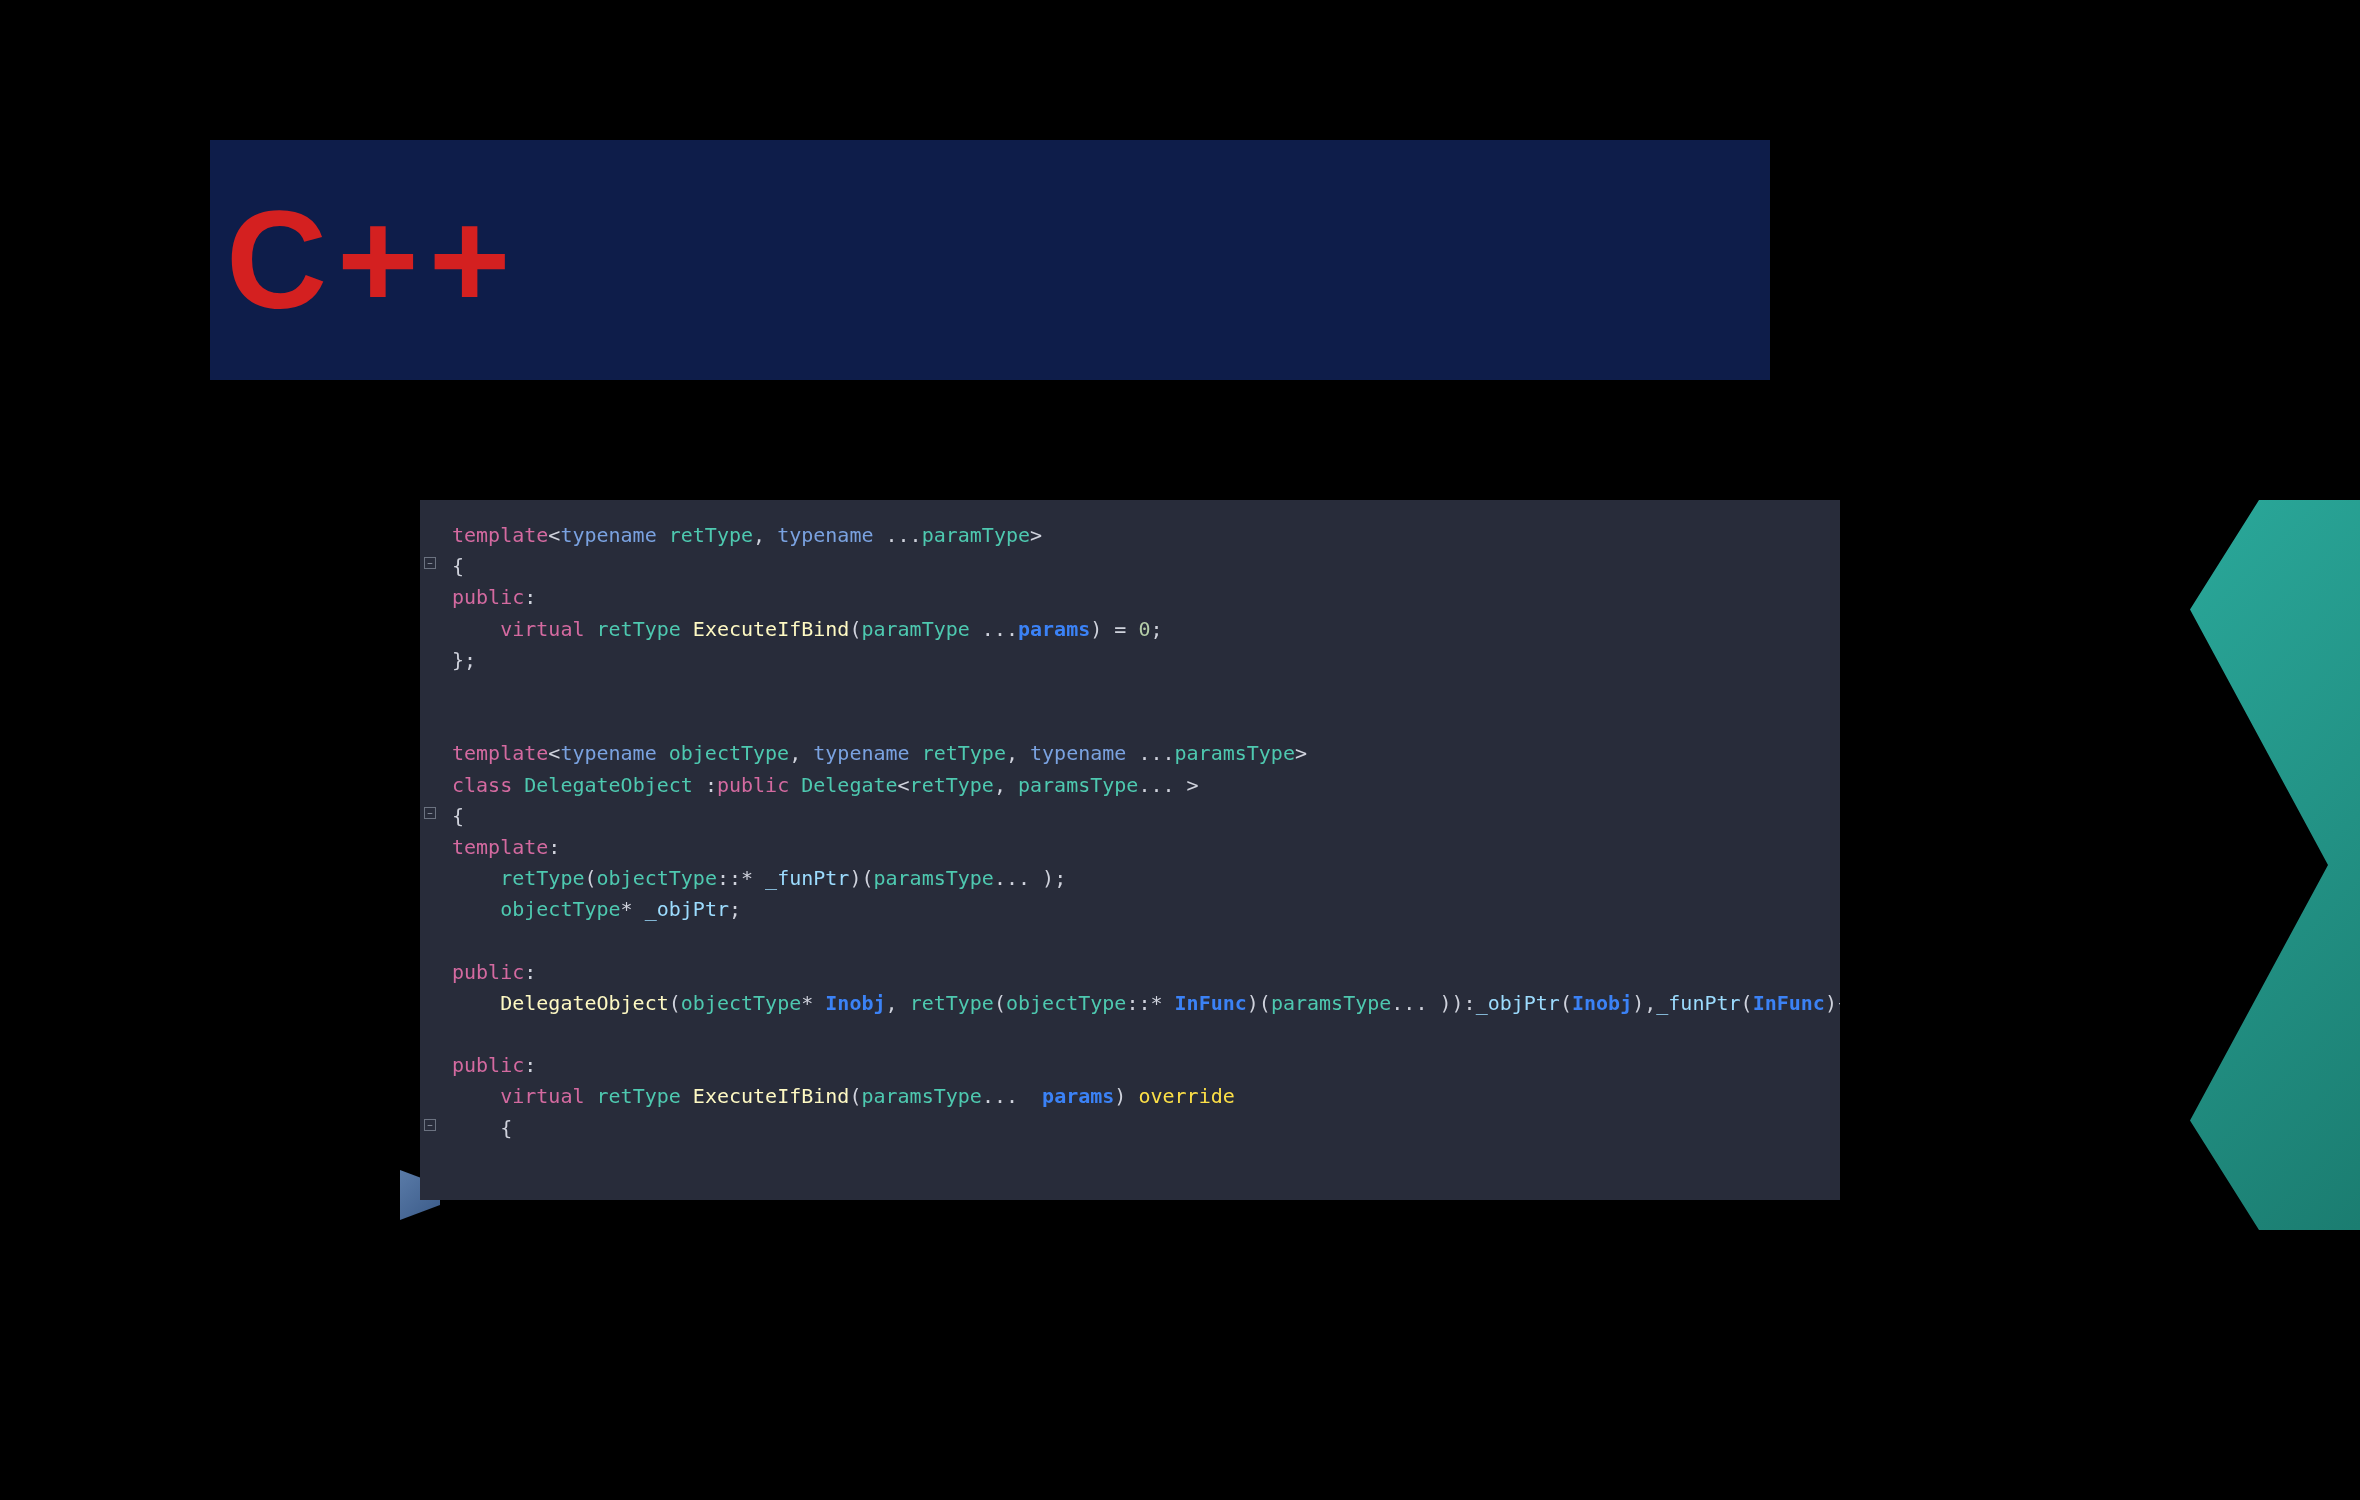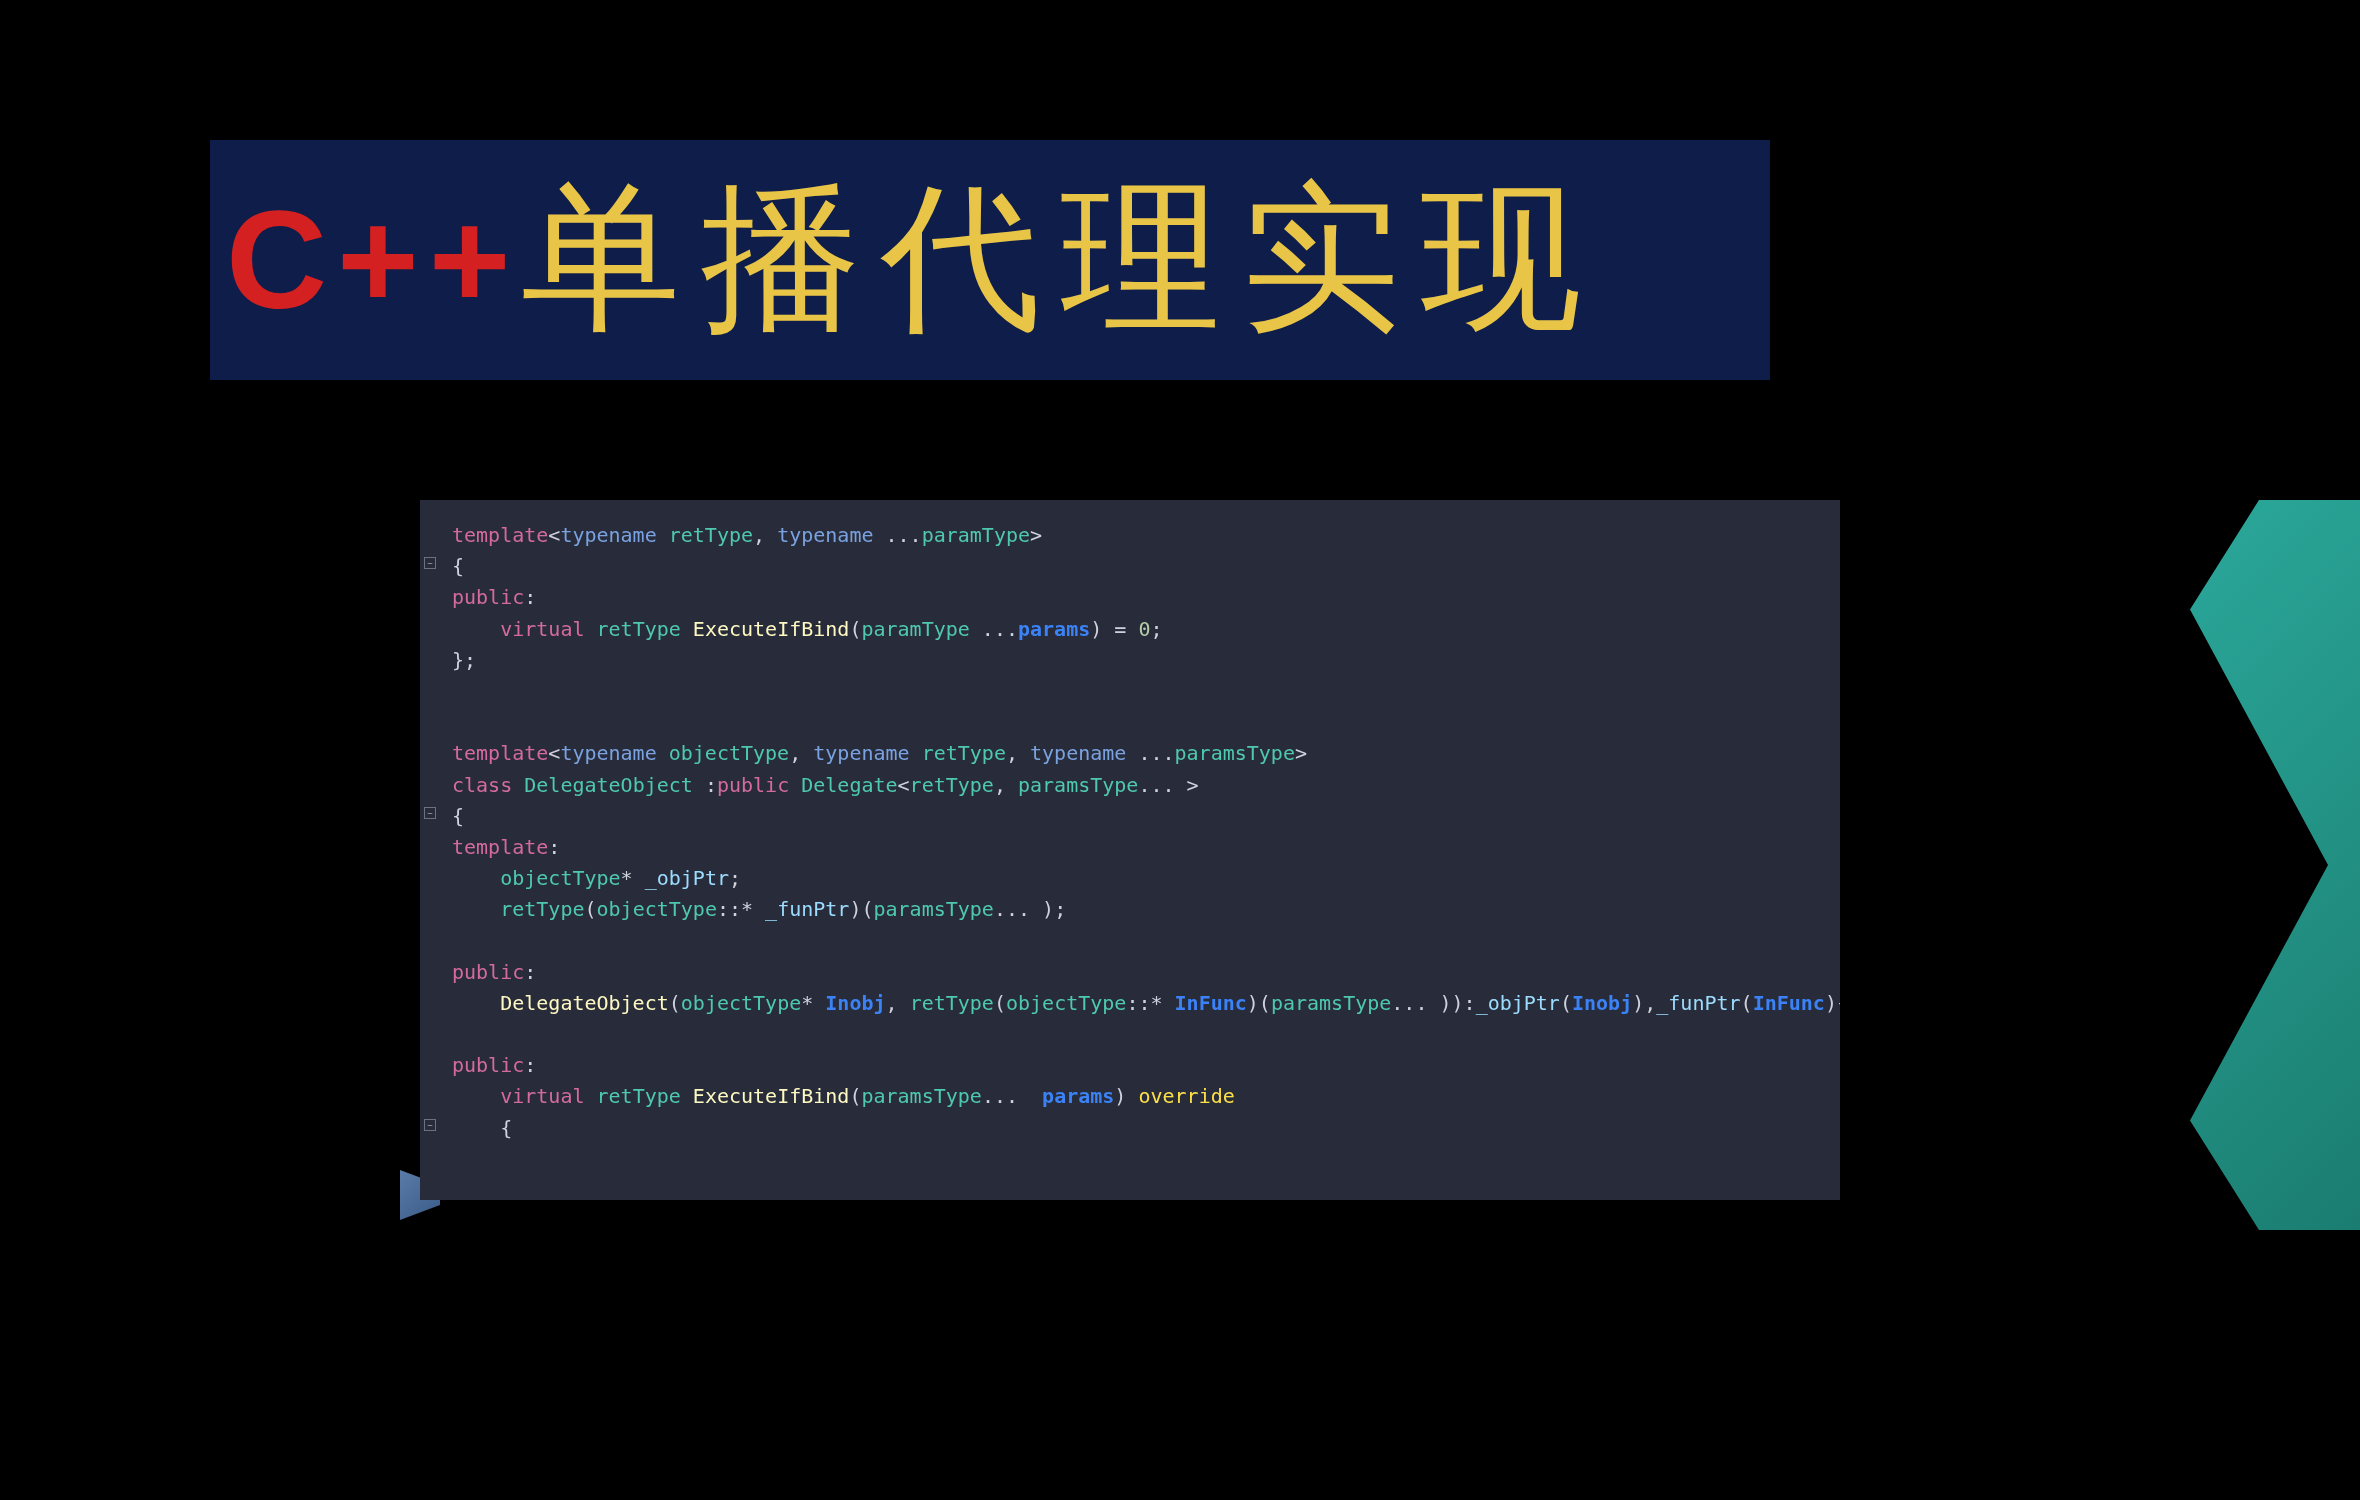--- a/index.html
+++ b/index.html
@@ -113,39 +113,38 @@
     }
   </style>
 </head>
 <body>
 
 <div class="bg-shape-right"></div>
 <div class="bg-shape-left"></div>
 
 <div class="title-banner">
   <span class="title-cpp">C++</span>
-  <span class="title-chinese">单播代理实现</span>
 </div>
 
 <div class="code-container">
   <div class="gutter"></div>
   <div id="code-body">
       <div class="code-line"><span class="kw-magenta">template</span><span class="punct">&lt;</span><span class="kw-blue">typename</span><span class="punct"> </span><span class="type-teal">retType</span><span class="punct">, </span><span class="kw-blue">typename</span><span class="punct"> ...</span><span class="type-teal">paramType</span><span class="punct">&gt;</span></div>
       <div class="code-line"><span class="punct">{</span></div>
       <div class="code-line"><span class="kw-magenta">public</span><span class="punct">:</span></div>
       <div class="code-line"><span class="indent-guide">    </span><span class="kw-magenta">virtual</span><span class="punct"> </span><span class="type-teal">retType</span><span class="punct"> </span><span class="func-yellow">ExecuteIfBind</span><span class="punct">(</span><span class="type-teal">paramType</span><span class="punct"> ...</span><span class="param">params</span><span class="punct">) = </span><span class="num">0</span><span class="punct">;</span></div>
       <div class="code-line"><span class="punct">};</span></div>
       <div class="code-line">&nbsp;</div>
       <div class="code-line">&nbsp;</div>
       <div class="code-line"><span class="kw-magenta">template</span><span class="punct">&lt;</span><span class="kw-blue">typename</span><span class="punct"> </span><span class="type-teal">objectType</span><span class="punct">, </span><span class="kw-blue">typename</span><span class="punct"> </span><span class="type-teal">retType</span><span class="punct">, </span><span class="kw-blue">typename</span><span class="punct"> ...</span><span class="type-teal">paramsType</span><span class="punct">&gt;</span></div>
       <div class="code-line"><span class="kw-magenta">class</span><span class="punct"> </span><span class="type-teal">DelegateObject</span><span class="punct"> :</span><span class="kw-magenta">public</span><span class="punct"> </span><span class="type-teal">Delegate</span><span class="punct">&lt;</span><span class="type-teal">retType</span><span class="punct">, </span><span class="type-teal">paramsType</span><span class="punct">... &gt;</span></div>
       <div class="code-line"><span class="punct">{</span></div>
       <div class="code-line"><span class="kw-magenta">template</span><span class="punct">:</span></div>
+      <div class="code-line"><span class="indent-guide">    </span><span class="type-teal">retType</span><span class="punct">(</span><span class="type-teal">objectType</span><span class="punct">::* </span><span class="ident-cyan">_funPtr</span><span class="punct">)(</span><span class="type-teal">paramsType</span><span class="punct">... );</span></div>
       <div class="code-line"><span class="indent-guide">    </span><span class="type-teal">objectType</span><span class="punct">* </span><span class="ident-cyan">_objPtr</span><span class="punct">;</span></div>
-      <div class="code-line"><span class="indent-guide">    </span><span class="type-teal">retType</span><span class="punct">(</span><span class="type-teal">objectType</span><span class="punct">::* </span><span class="ident-cyan">_funPtr</span><span class="punct">)(</span><span class="type-teal">paramsType</span><span class="punct">... );</span></div>
       <div class="code-line">&nbsp;</div>
       <div class="code-line"><span class="kw-magenta">public</span><span class="punct">:</span></div>
       <div class="code-line"><span class="indent-guide">    </span><span class="func-yellow">DelegateObject</span><span class="punct">(</span><span class="type-teal">objectType</span><span class="punct">* </span><span class="param">Inobj</span><span class="punct">, </span><span class="type-teal">retType</span><span class="punct">(</span><span class="type-teal">objectType</span><span class="punct">::* </span><span class="param">InFunc</span><span class="punct">)(</span><span class="type-teal">paramsType</span><span class="punct">... )):</span><span class="ident-cyan">_objPtr</span><span class="punct">(</span><span class="param">Inobj</span><span class="punct">),</span><span class="ident-cyan">_funPtr</span><span class="punct">(</span><span class="param">InFunc</span><span class="punct">){}</span></div>
       <div class="code-line">&nbsp;</div>
       <div class="code-line"><span class="kw-magenta">public</span><span class="punct">:</span></div>
       <div class="code-line"><span class="indent-guide">    </span><span class="kw-magenta">virtual</span><span class="punct"> </span><span class="type-teal">retType</span><span class="punct"> </span><span class="func-yellow">ExecuteIfBind</span><span class="punct">(</span><span class="type-teal">paramsType</span><span class="punct">...  </span><span class="param">params</span><span class="punct">) </span><span class="kw-red">override</span></div>
       <div class="code-line"><span class="indent-guide">    </span><span class="punct">{</span></div>
     </div>
 <div class="fold-marker" style="top: 57.2px;">−</div>
     <div class="fold-marker" style="top: 306.8px;">−</div>

